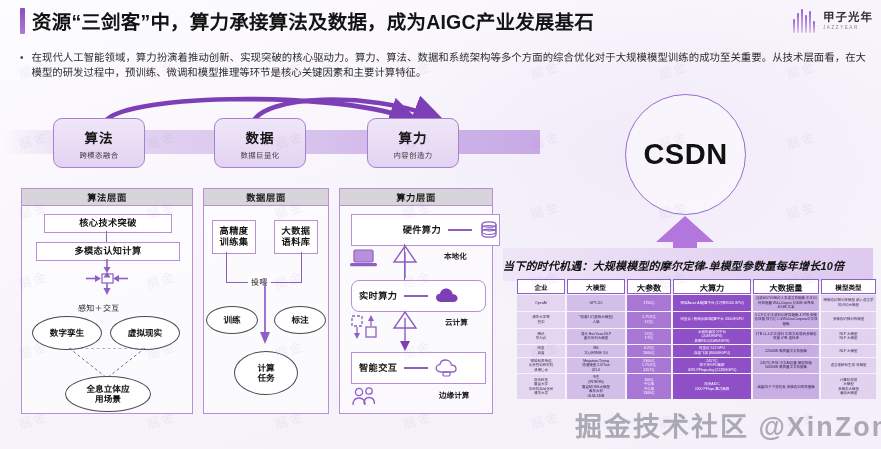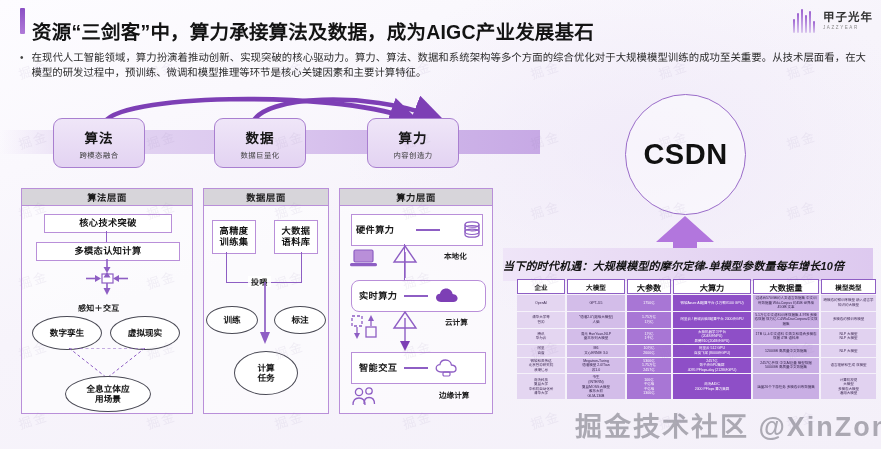--- a/index.html
+++ b/index.html
@@ -19,21 +19,21 @@
 
   
   .wm-tile{position:absolute;color:rgba(150,130,180,.10);font-size:13px;
     letter-spacing:2px;transform:rotate(-18deg);white-space:nowrap;pointer-events:none;}
 
   
   #header{position:absolute;left:0;top:0;width:881px;height:40px;}
   #title-accent{position:absolute;left:20px;top:8px;width:5px;height:26px;
     background:linear-gradient(180deg,#8a4fc4,#b07ad8);border-radius:1px;}
   #page-title{position:absolute;left:32px;top:6px;font-size:19.5px;font-weight:bold;
-    letter-spacing:.2px;color:#131313;white-space:nowrap;margin-top:10px;}
+    letter-spacing:.2px;color:#131313;white-space:nowrap;}
   #logo{position:absolute;right:8px;top:6px;height:30px;display:flex;align-items:center;gap:8px;}
   #logo-bars{display:flex;align-items:flex-end;gap:1.5px;height:24px;}
   #logo-bars i{display:block;width:2.5px;border-radius:1px;
       background:linear-gradient(180deg,#9b5fd0,#d9c5ee);}
   #logo-text{display:flex;flex-direction:column;line-height:1;}
   #logo-cn{font-size:11.5px;font-weight:bold;color:#333;letter-spacing:1px;}
   #logo-en{font-size:4.5px;color:#888;letter-spacing:1.6px;margin-top:3px;}
 
   
   #bullet{position:absolute;left:20px;top:50px;width:846px;display:flex;gap:8px;}
@@ -69,21 +69,21 @@
   #panel-0{left:21px;width:170px;height:224px;}
   #panel-1{left:203px;width:124px;height:224px;}
   #panel-2{left:339px;width:152px;height:224px;}
 
   .nbox{position:absolute;background:#fff;border:1px solid #b98fd9;
     display:flex;align-items:center;justify-content:center;text-align:center;
     font-size:9.2px;font-weight:bold;color:#161616;letter-spacing:.4px;line-height:11px;}
   .ell{position:absolute;background:#fff;border:1.1px solid #4a4a55;border-radius:50%;
     display:flex;align-items:center;justify-content:center;text-align:center;
     font-size:8.6px;font-weight:bold;color:#141414;line-height:10px;}
-  .ptxt{position:absolute;font-size:8px;font-weight:bold;color:#1d1d1d;
+  .ptxt{position:absolute;font-size:8px;font-weight:normal;color:#1d1d1d;
     white-space:nowrap;letter-spacing:.3px;}
   .sideLbl{position:absolute;font-size:7.6px;font-weight:bold;color:#1d1d1d;white-space:nowrap;}
   .vline{position:absolute;background:#8e5ec4;width:1.4px;}
   .hline{position:absolute;background:#8e5ec4;height:1.4px;}
 
   
   #banner{position:absolute;left:503px;top:248px;width:370px;height:33px;
     background:linear-gradient(90deg,#efe5f8,#e6d7f3 50%,#ddc9ef);
     display:flex;align-items:center;}
   #banner-text{font-size:11px;font-weight:bold;font-style:italic;color:#141414;letter-spacing:.2px;}
@@ -240,21 +240,21 @@
 任务</div>
     </div>
   </div>
 
   <div class="panel" id="panel-2">
     <div class="panel-hd">
       <span>算力层面</span>
     </div>
     <div class="panel-body" style="height:206px">
 
-      <div class="nbox" style="left:11px;top:8px;width:126px;height:30px;justify-content:space-between;padding-left:4px;">
+      <div class="nbox" style="left:11px;top:8px;width:126px;height:30px;justify-content:flex-end;padding-left:21px;">
         <span>硬件算力</span>
         <span style="display:inline-block;width:24px;height:1.4px;background:#8e5ec4;margin:0 7px;"></span>
         <svg width="20" height="20" viewBox="0 0 20 20">
           <ellipse cx="10" cy="4.5" rx="7" ry="2.7" fill="none" stroke="#8e5ec4" stroke-width="1.3"></ellipse>
           <path d="M3,4.5 V14.5 C3,16 6.1,17.2 10,17.2 C13.9,17.2 17,16 17,14.5 V4.5" fill="none" stroke="#8e5ec4" stroke-width="1.3"></path>
           <ellipse cx="10" cy="8.2" rx="7" ry="2.7" fill="none" stroke="#8e5ec4" stroke-width="1.1"></ellipse>
           <ellipse cx="10" cy="11.8" rx="7" ry="2.7" fill="none" stroke="#8e5ec4" stroke-width="1.1"></ellipse>
         </svg>
       </div>
       <div class="sideLbl" style="left:104px;top:44px;">本地化</div>

